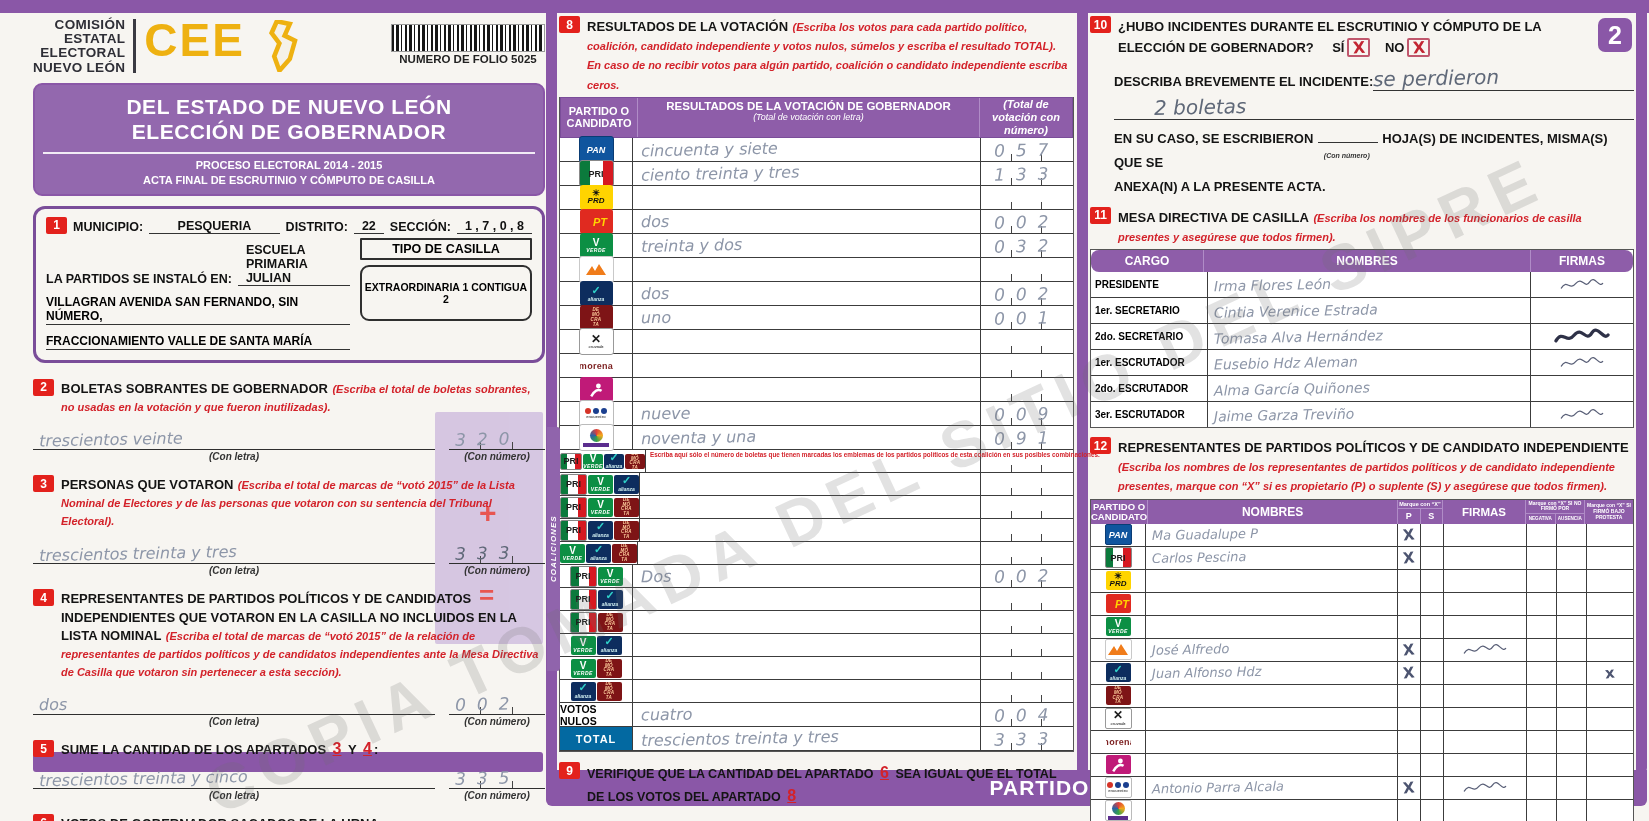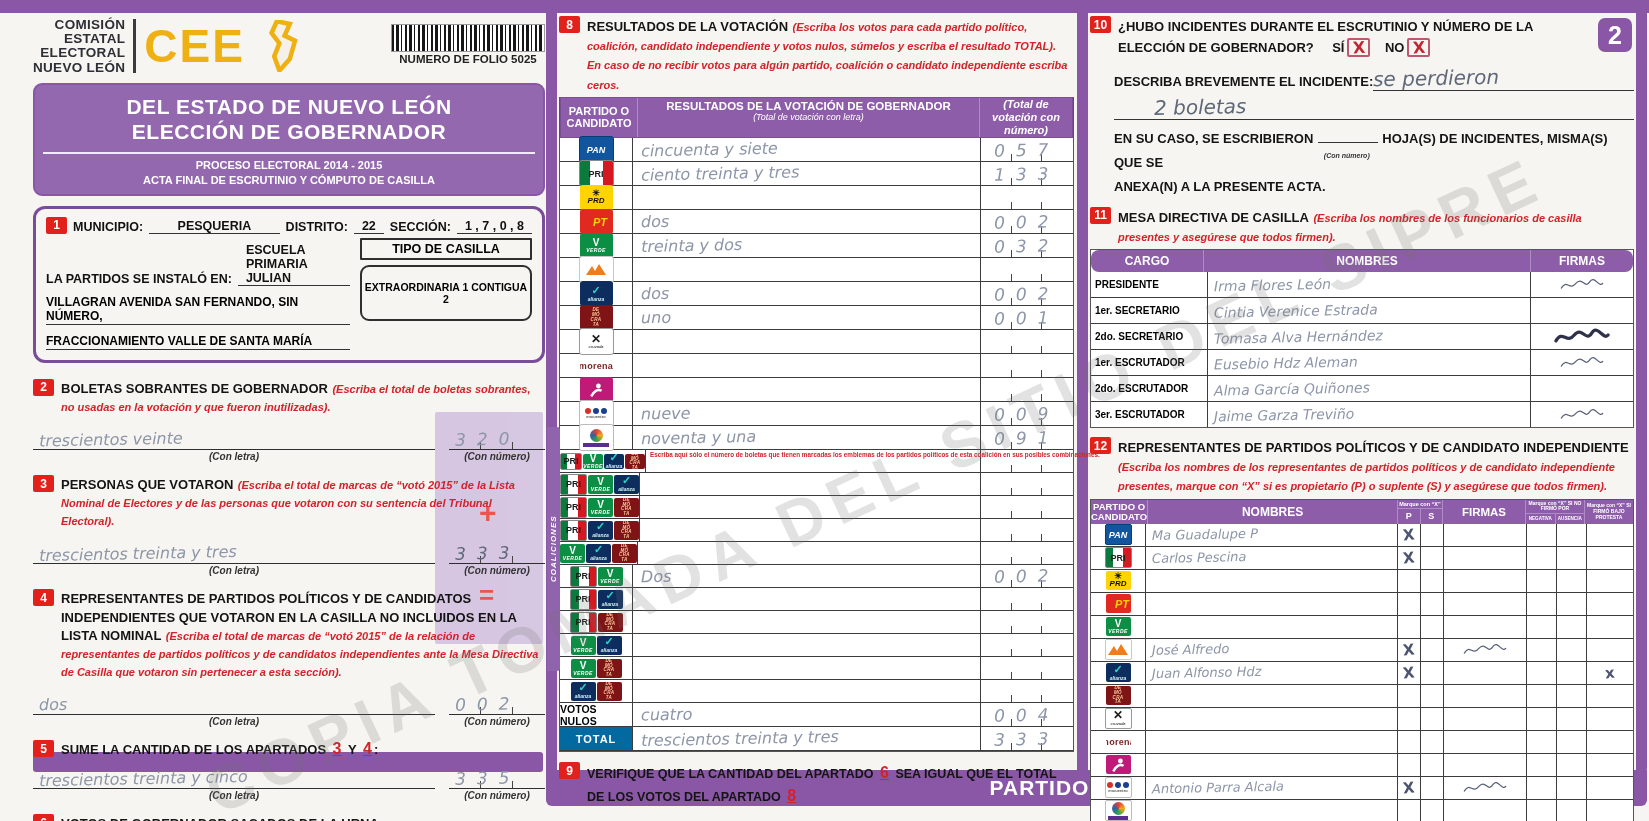--- a/index.html
+++ b/index.html
@@ -30,21 +30,21 @@
   .wl-line{border-bottom:1.5px solid #2e2e2e;min-height:20px;display:flex;align-items:flex-end;padding:0 6px;}
   .wl-label{display:block;text-align:center;font-size:10px;font-style:italic;font-weight:bold;color:#333;margin-top:1px;}
   .wl-num{flex:0 0 96px;}
   .ticks{background-image:linear-gradient(#444,#444),linear-gradient(#444,#444);background-repeat:no-repeat;background-size:1px 7px,1px 7px;background-position:33% 100%,66% 100%;}
   
   .lc-header{display:flex;align-items:flex-start;justify-content:space-between;}
   .cee-block{display:flex;align-items:center;gap:8px;}
   .commission{font-weight:bold;font-size:13.5px;text-align:right;color:#2e2e36;line-height:1.05;letter-spacing:.3px;}
   .divider-v{width:3px;height:54px;background:#3a3a42;}
   .cee-txt{color:#eeb111;font-size:46px;font-weight:bold;letter-spacing:2px;line-height:.9;}
-  .cee-logo{display:flex;align-items:center;gap:18px;}
+  .cee-logo{display:flex;align-items:flex-start;gap:18px;}
   .folio{text-align:center;margin-top:6px;}
   .barcode{width:152px;height:26px;background:repeating-linear-gradient(90deg,#161616 0 2px,#fff 2px 4px,#161616 4px 7px,#fff 7px 9px,#161616 9px 10px,#fff 10px 13px);border:1px solid #999;}
   .folio-label{font-size:11.5px;font-weight:bold;color:#222;margin-top:1px;}
   
   .title-box{margin-top:8px;background:#9368ae;border-radius:9px;padding:9px 8px 0 8px;text-align:center;border:2px solid #8a57a7;}
   .title-box .t1{color:#fff;font-weight:bold;font-size:21px;line-height:1.2;letter-spacing:.5px;}
   .title-sub{border-top:2px solid #f2ecf6;margin-top:8px;padding:4px 0 6px;}
   .title-sub .t2{color:#fff;font-weight:bold;font-size:11px;display:block;line-height:1.35;}
   
   .s1box{border:3px solid #7a4d99;border-radius:12px;margin-top:10px;padding:8px 10px 10px;position:relative;}
@@ -730,21 +730,21 @@
         <span class="refnum">8</span></div>
     </div>
   </div>
 
   <div class="col-right">
     <div class="pagebadge">2</div>
 
     <div class="sec-head" style="padding-right:44px;">
       <span class="secnum">10</span>
       <div style="line-height:1.3;">
-        <span class="sec-title">¿HUBO INCIDENTES DURANTE EL ESCRUTINIO Y NÚMERO DE LA</span><br>
+        <span class="sec-title">¿HUBO INCIDENTES DURANTE EL ESCRUTINIO Y CÓMPUTO DE LA</span><br>
         <span class="sec-title">ELECCIÓN DE GOBERNADOR?</span>
         <span class="sec-title" style="margin-left:14px;">SÍ</span><span class="xbox">
             <span class="xmark">X</span>
           </span>
         <span class="sec-title">NO</span><span class="xbox">
             <span class="xmark">X</span>
           </span>
       </div>
     </div>
     <div style="margin:8px 0 0 24px;">

